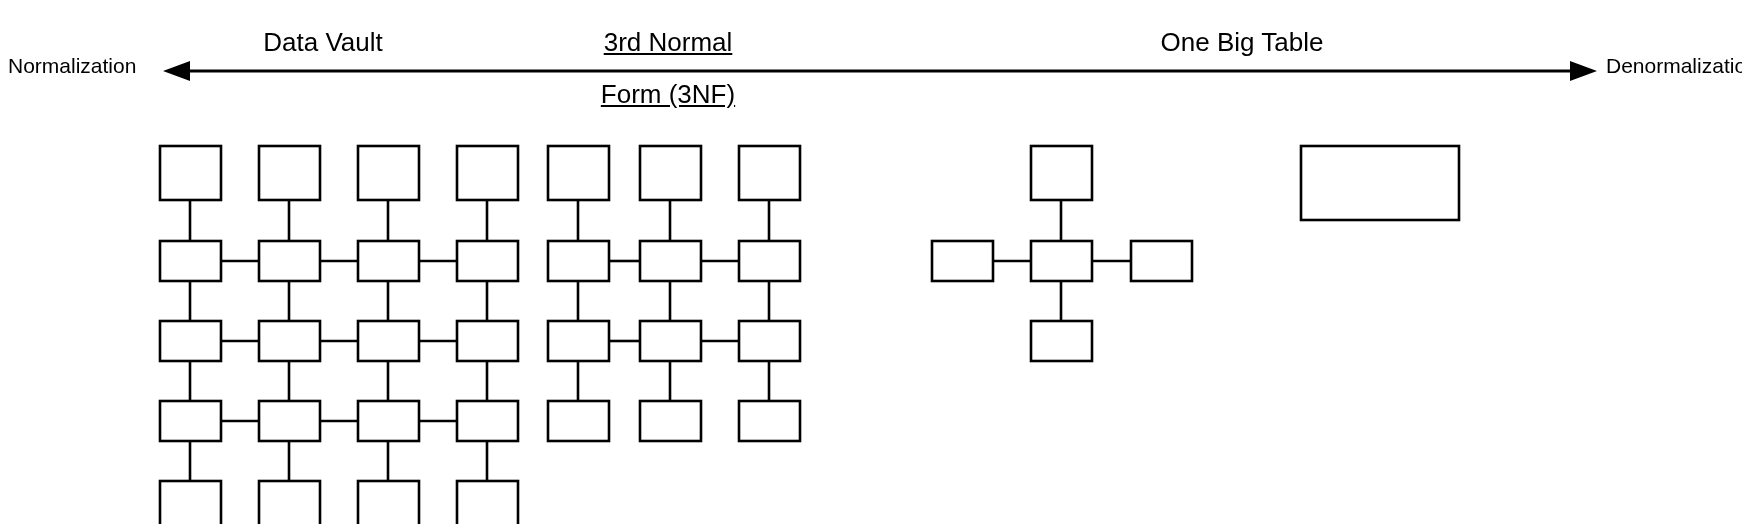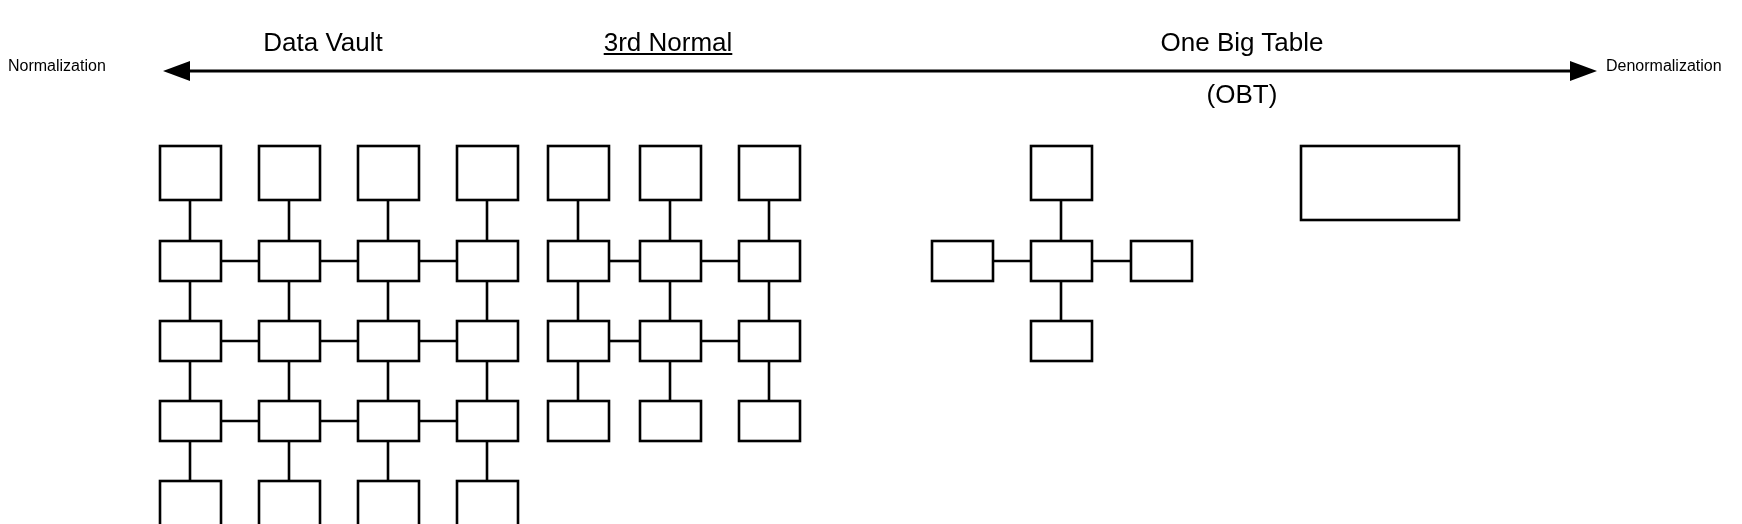--- a/index.html
+++ b/index.html
@@ -17,21 +17,21 @@
   }
   #canvas {
     position: absolute;
     left: 0;
     top: 0;
     width: 1742px;
     height: 524px;
   }
   .axis-end-label {
     position: absolute;
-    font-size: 16px;
+    font-size: 21px;
     line-height: 25px;
     color: #000;
     white-space: nowrap;
   }
   #label-normalization {
     left: 8px;
     top: 53px;
   }
   #label-denormalization {
     left: 1606px;
@@ -69,26 +69,26 @@
   .axis-arrow { fill: #000000; }
 </style>
 </head>
 <body>
 
 <div class="stage-label" id="stage-label-0">
   <span>Data Vault</span>
 </div>
 <div class="stage-label" id="stage-label-1">
   <span>3rd Normal</span>
+  <span>Form (3NF)</span>
 </div>
 <div class="stage-label" id="stage-label-2">
 </div>
 <div class="stage-label" id="stage-label-3">
   <span>One Big Table</span>
-  <span>(OBT)</span>
 </div>
 
 <div class="axis-end-label" id="label-normalization">Normalization</div>
 <div class="axis-end-label" id="label-denormalization">Denormalization</div>
 
 <svg id="canvas" viewBox="0 0 1742 524" xmlns="http://www.w3.org/2000/svg">
 
   <g>
     <line class="axis-line" x1="172" y1="71" x2="1588" y2="71"></line>
     <polygon class="axis-arrow" points="163,71 190,61 190,81"></polygon>

